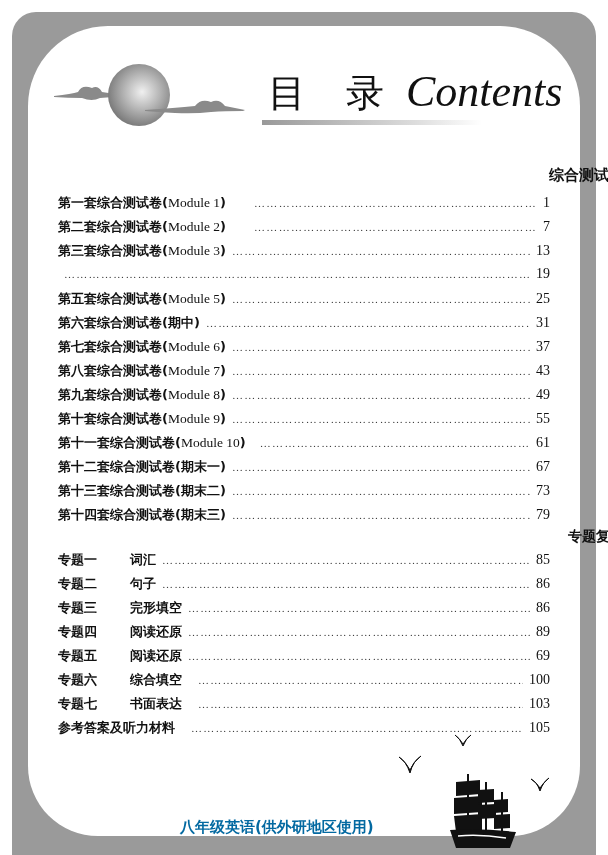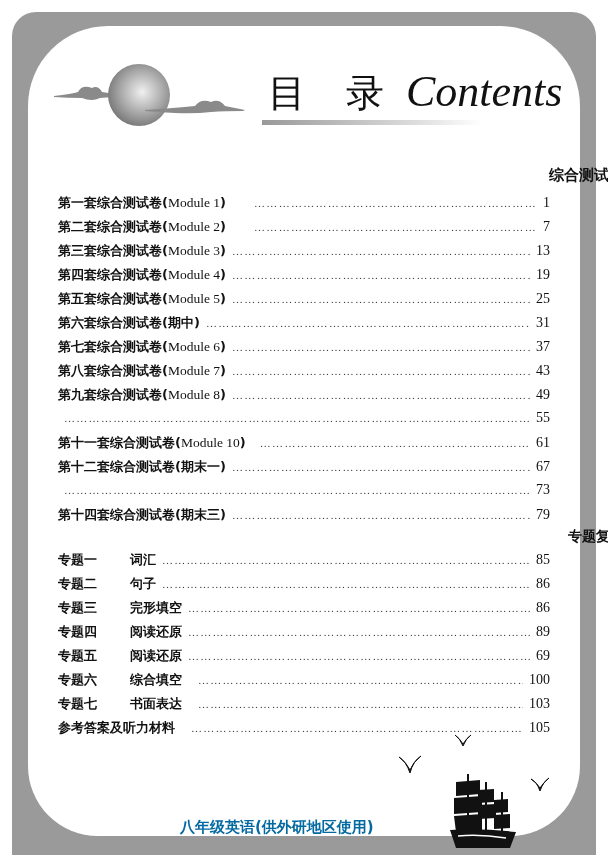--- a/index.html
+++ b/index.html
@@ -85,21 +85,20 @@
     <span class="label"><span>第二套综合测试卷(</span><span class="en">Module 2</span><span>)</span></span>
     <span class="dots" style="margin-left:28px">………………………………………………………………………………………………………………………………………………</span>
     <span class="page-num">7</span>
   </div>
   <div class="toc-row" style="top:242px">
     <span class="label"><span>第三套综合测试卷(</span><span class="en">Module 3</span><span>)</span></span>
     <span class="dots">………………………………………………………………………………………………………………………………………………</span>
     <span class="page-num">13</span>
   </div>
   <div class="toc-row" style="top:266px">
-    <span class="label"><span>第四套综合测试卷(</span><span class="en">Module 4</span><span>)</span></span>
     <span class="dots">………………………………………………………………………………………………………………………………………………</span>
     <span class="page-num">19</span>
   </div>
   <div class="toc-row" style="top:290px">
     <span class="label"><span>第五套综合测试卷(</span><span class="en">Module 5</span><span>)</span></span>
     <span class="dots">………………………………………………………………………………………………………………………………………………</span>
     <span class="page-num">25</span>
   </div>
   <div class="toc-row" style="top:314px">
     <span class="label"><span>第六套综合测试卷(期中</span><span class="en"></span><span>)</span></span>
@@ -115,34 +114,36 @@
     <span class="label"><span>第八套综合测试卷(</span><span class="en">Module 7</span><span>)</span></span>
     <span class="dots">………………………………………………………………………………………………………………………………………………</span>
     <span class="page-num">43</span>
   </div>
   <div class="toc-row" style="top:386px">
     <span class="label"><span>第九套综合测试卷(</span><span class="en">Module 8</span><span>)</span></span>
     <span class="dots">………………………………………………………………………………………………………………………………………………</span>
     <span class="page-num">49</span>
   </div>
   <div class="toc-row" style="top:410px">
+    <span class="label"><span>第十套综合测试卷(</span><span class="en">Module 9</span><span>)</span></span>
     <span class="dots">………………………………………………………………………………………………………………………………………………</span>
     <span class="page-num">55</span>
   </div>
   <div class="toc-row" style="top:434px">
     <span class="label"><span>第十一套综合测试卷(</span><span class="en">Module 10</span><span>)</span></span>
     <span class="dots" style="margin-left:14px">………………………………………………………………………………………………………………………………………………</span>
     <span class="page-num">61</span>
   </div>
   <div class="toc-row" style="top:458px">
     <span class="label"><span>第十二套综合测试卷(期末一</span><span class="en"></span><span>)</span></span>
     <span class="dots">………………………………………………………………………………………………………………………………………………</span>
     <span class="page-num">67</span>
   </div>
   <div class="toc-row" style="top:482px">
+    <span class="label"><span>第十三套综合测试卷(期末二</span><span class="en"></span><span>)</span></span>
     <span class="dots">………………………………………………………………………………………………………………………………………………</span>
     <span class="page-num">73</span>
   </div>
   <div class="toc-row" style="top:506px">
     <span class="label"><span>第十四套综合测试卷(期末三</span><span class="en"></span><span>)</span></span>
     <span class="dots">………………………………………………………………………………………………………………………………………………</span>
     <span class="page-num">79</span>
   </div>
 </div>
 

